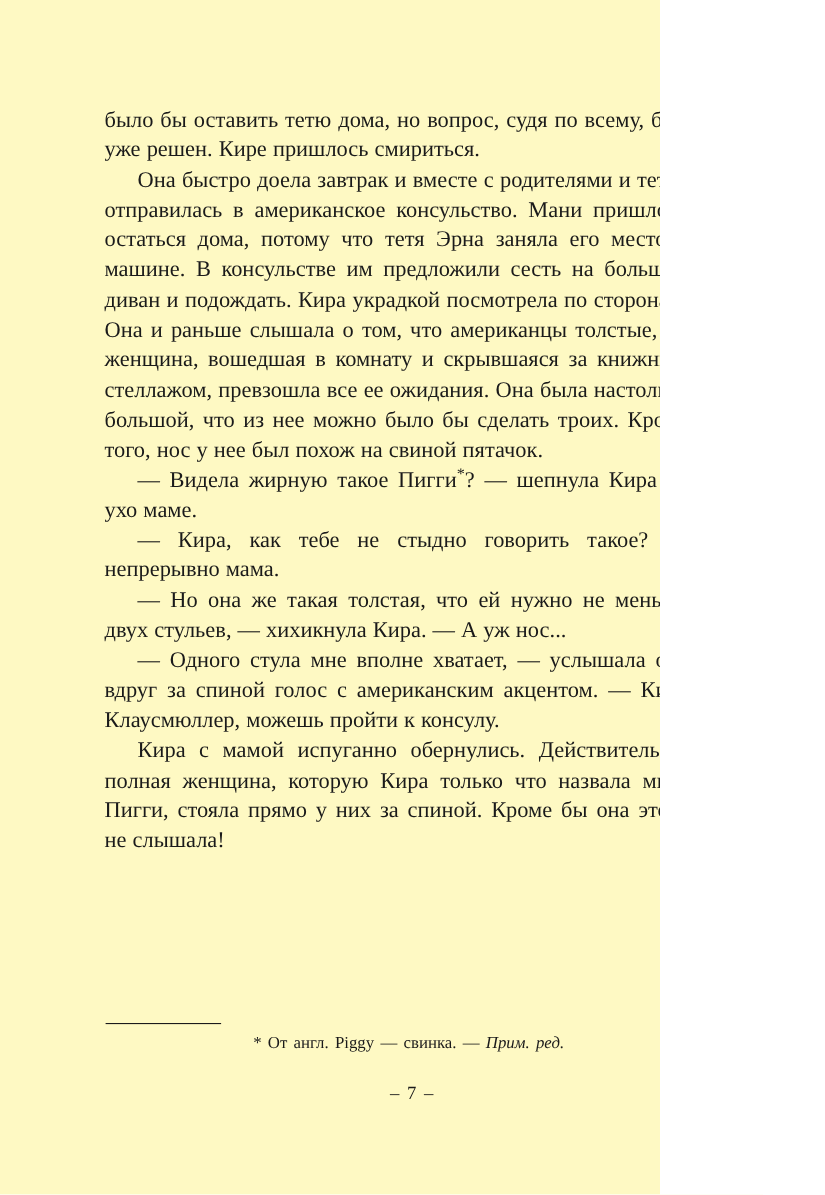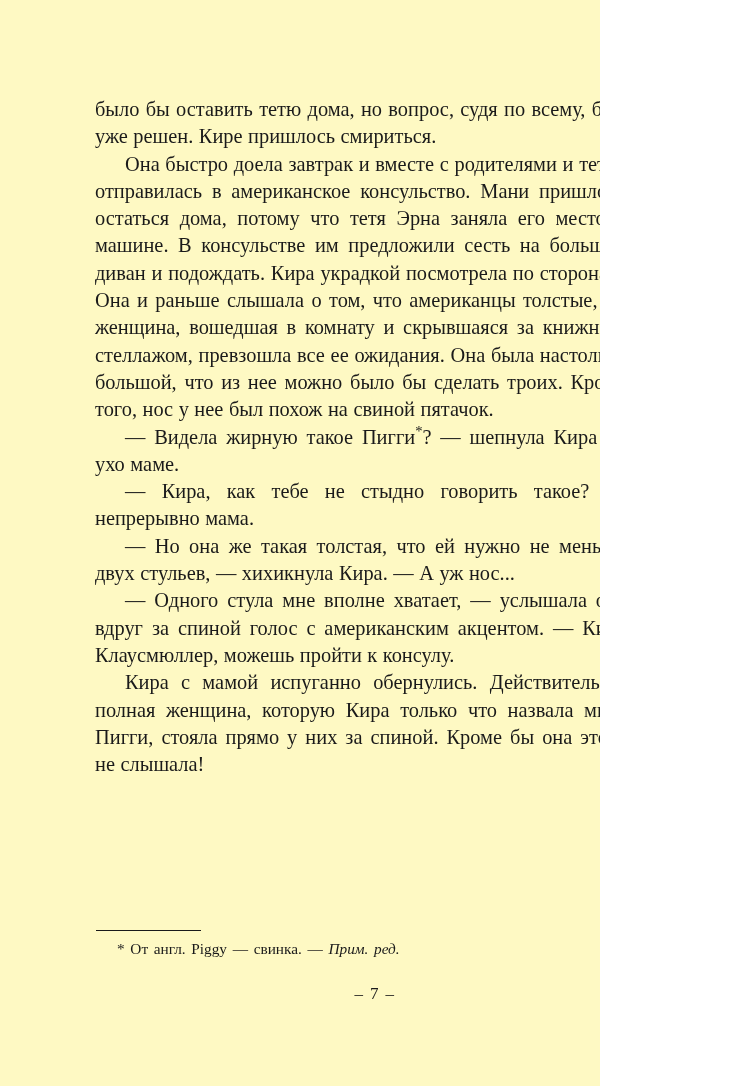--- a/index.html
+++ b/index.html
@@ -62,21 +62,21 @@
     width: 105px;
     height: 0;
     border-top: 1.4px solid #1a1a1a;
     margin: 0 0 7px 1px;
   }
   .footnote-text {
     margin: 0;
     font-size: 15.3px;
     line-height: 21px;
     text-indent: 22px;
-    text-align: left;
+    text-align: center;
     word-spacing: 0.12em;
   }
   .footnote-text .ital {
     font-style: italic;
   }
 
   
   .folio {
     position: absolute;
     left: 0;

